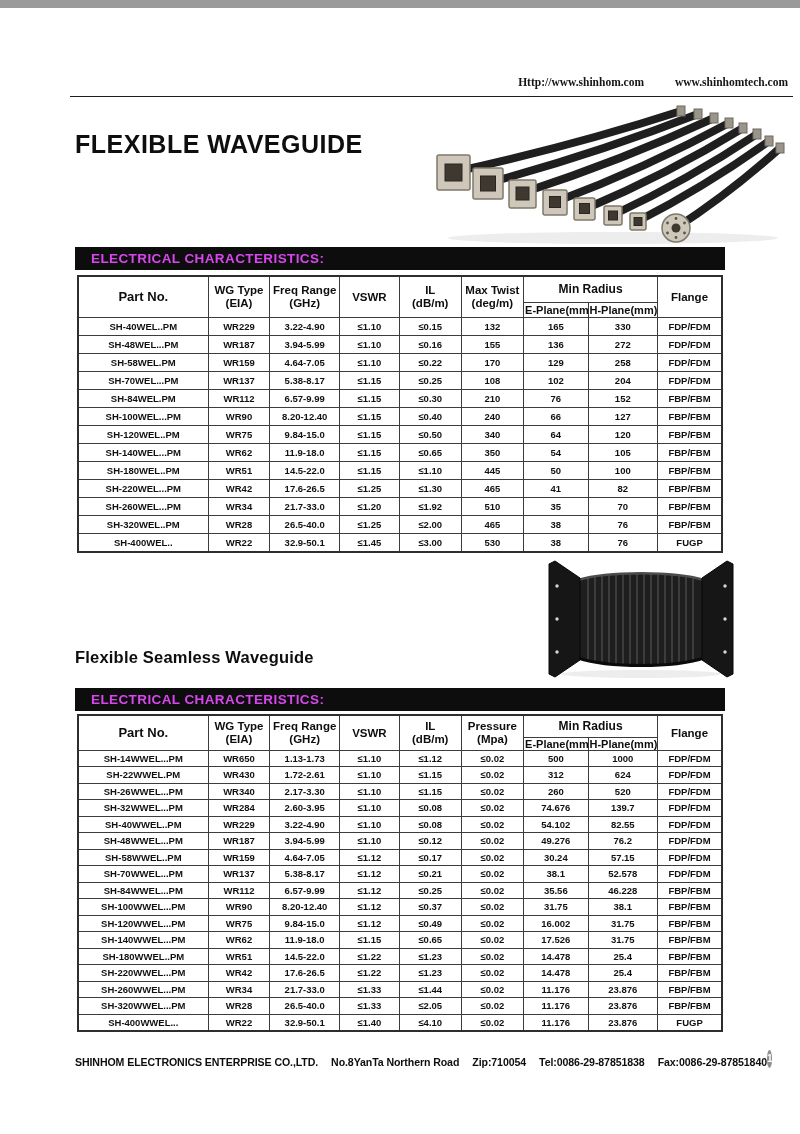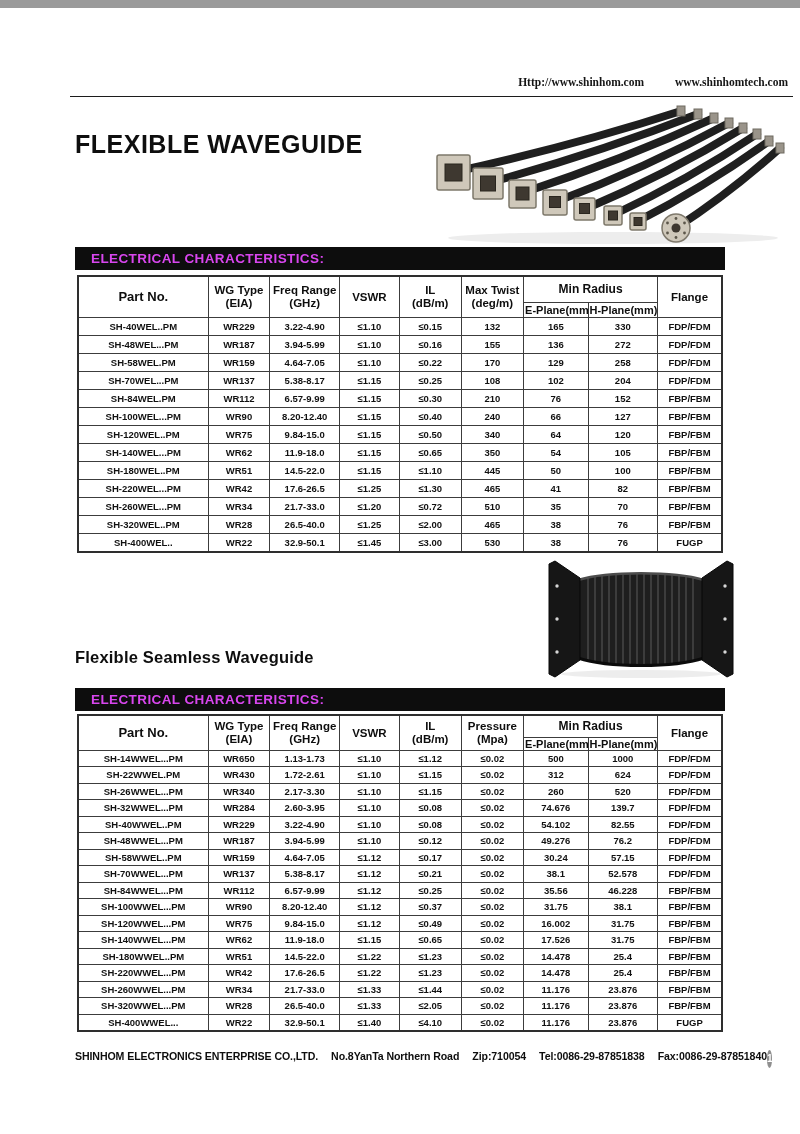--- a/index.html
+++ b/index.html
@@ -38,21 +38,21 @@
   .th-one{font-size:11.5px;}
   .th-minrad{font-size:12px;}
   .th-sub{font-size:11px;font-weight:700;}
   table.t1 td{font-size:9.5px;font-weight:700;height:17px;line-height:17px;}
   table.t2 td{font-size:9.5px;font-weight:700;height:15.5px;line-height:15.5px;}
   
   .photo{position:absolute;}
   .photo.p1{top:90px;left:428px;}
   .photo.p2{top:550px;left:548px;}
   
-  .footer{position:absolute;top:1042px;left:75px;width:662px;display:flex;align-items:flex-start;
+  .footer{position:absolute;top:1042px;left:75px;width:662px;display:flex;align-items:flex-end;
     font-size:10.6px;font-weight:700;color:#0e0e0e;letter-spacing:-.1px;}
   .footer .fpart{margin-right:13px;white-space:nowrap;}
   .page-badge{margin-left:auto;width:18px;height:18px;border-radius:50%;background:#8f8f8f;color:#fff;
     font-size:10px;font-weight:700;text-align:center;line-height:18px;}
 </style>
 </head>
 <body>
 
 <div class="page">
 
@@ -268,21 +268,21 @@
           <td>465</td>
           <td>41</td>
           <td>82</td>
           <td>FBP/FBM</td>
         </tr>
         <tr>
           <td>SH-260WEL...PM</td>
           <td>WR34</td>
           <td>21.7-33.0</td>
           <td>≤1.20</td>
-          <td>≤0.72</td>
+          <td>≤1.92</td>
           <td>510</td>
           <td>35</td>
           <td>70</td>
           <td>FBP/FBM</td>
         </tr>
         <tr>
           <td>SH-320WEL..PM</td>
           <td>WR28</td>
           <td>26.5-40.0</td>
           <td>≤1.25</td>

